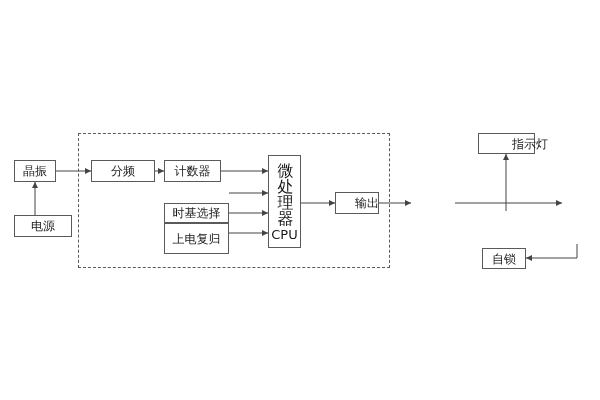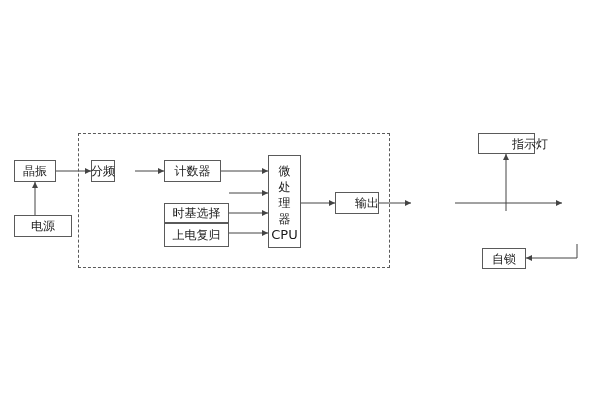--- a/index.html
+++ b/index.html
@@ -47,21 +47,21 @@
   .box.tall {
     flex-direction: column;
   }
   .vtext {
     display: block;
     width: 14px;
     word-break: break-all;
     white-space: normal;
     text-align: center;
     line-height: 16px;
-    font-size: 12px;
+    font-size: 16px;
   }
   .relay .vtext {
     line-height: 15px;
   }
   .cpu-sub {
     display: block;
     font-size: 13px;
     margin-top: 1px;
     letter-spacing: 0;
   }
@@ -94,34 +94,34 @@
   <div class="dashed-region"></div>
 
   <div class="box" style="left:14px;top:160px;width:42px;height:22px;">
     <span>晶振</span>
   </div>
 
   <div class="box" style="left:14px;top:215px;width:58px;height:22px;">
     <span>电源</span>
   </div>
 
-  <div class="box" style="left:91px;top:160px;width:24px;height:22px;">
+  <div class="box" style="left:91px;top:160px;width:64px;height:22px;">
     <span>分频</span>
   </div>
 
   <div class="box" style="left:164px;top:160px;width:57px;height:22px;text-align:center;">
     <span>计数器</span>
   </div>
 
 
   <div class="box" style="left:164px;top:203px;width:65px;height:20px;">
     <span>时基选择</span>
   </div>
 
-  <div class="box" style="left:164px;top:223px;width:65px;height:24px;">
+  <div class="box" style="left:164px;top:223px;width:65px;height:31px;">
     <span>上电复归</span>
   </div>
 
   <div class="box tall" style="left:268px;top:155px;width:33px;height:93px;">
     <span class="vtext">微处理器</span>
     <span class="cpu-sub">CPU</span>
   </div>
 
   <div class="box" style="left:335px;top:192px;width:44px;height:22px;padding-left:20px;">
     <span>输出</span>

